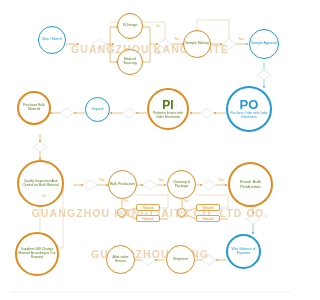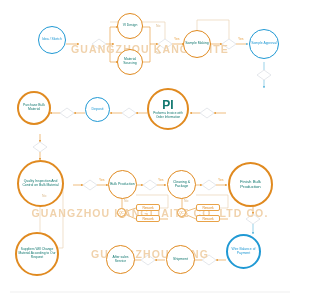--- a/index.html
+++ b/index.html
@@ -36,21 +36,21 @@
     display:flex;
     flex-direction:column;
     align-items:center;
     justify-content:center;
     text-align:center;
     background:#ffffff;
     line-height:1.12;
     overflow:hidden;
   }
   .node .lbl{display:block;padding:0 1px;}
-  .orange{border:1.6px solid #e08a20;color:#0f766e;}
+  .orange{border:1.6px solid #e08a20;color:#4d7c0f;}
   .blue{border:1.6px solid #2099d4;color:#2099d4;}
   .thick{border-width:2.2px;}
 
   .big-code{font-weight:bold;line-height:1;}
   .sub{font-size:3.1px;line-height:1.25;margin-top:1px;}
 
   .badge{
     position:absolute;
     box-sizing:border-box;
     border:1px solid #e8a247;
@@ -215,20 +215,24 @@
 
   <div class="node blue" style="left:85px;top:97px;width:25px;height:25px;font-size:3.6px;">
     <span class="lbl">Deposit</span>
   </div>
 
   <div class="node orange thick" style="left:147px;top:88px;width:42px;height:42px;">
     <span class="big-code" style="font-size:12px;">PI</span>
     <span class="sub">Proforma Invoice with Order Information</span>
   </div>
 
+  <div class="node blue thick" style="left:226px;top:86px;width:46px;height:46px;">
+    <span class="big-code" style="font-size:13px;">PO</span>
+    <span class="sub">Purchase Order with Order Information</span>
+  </div>
 
   <div class="node orange thick" style="left:17px;top:160px;width:47px;height:47px;font-size:3.4px;">
     <span class="lbl">Quality Inspection And Control on Bulk Material</span>
   </div>
 
   <div class="node orange" style="left:108px;top:170px;width:29px;height:29px;font-size:3.5px;">
     <span class="lbl">Bulk Production</span>
   </div>
 
   <div class="node orange" style="left:167px;top:170px;width:29px;height:29px;font-size:3.5px;">

